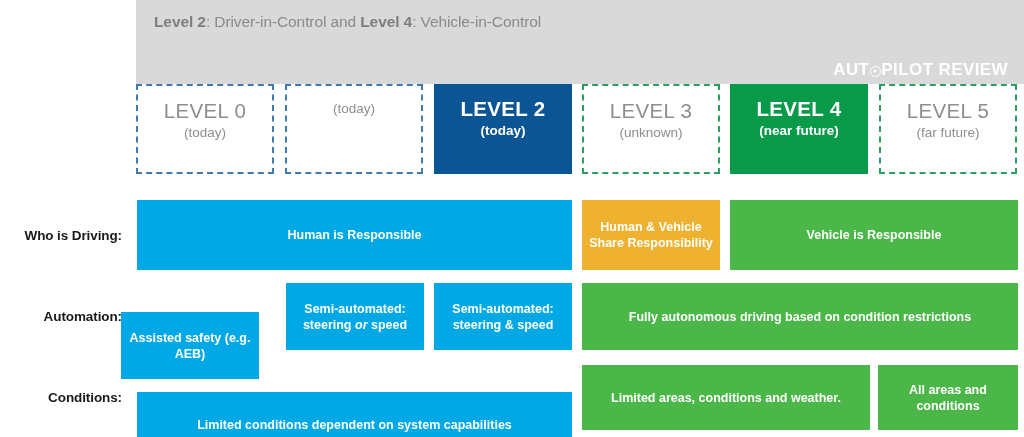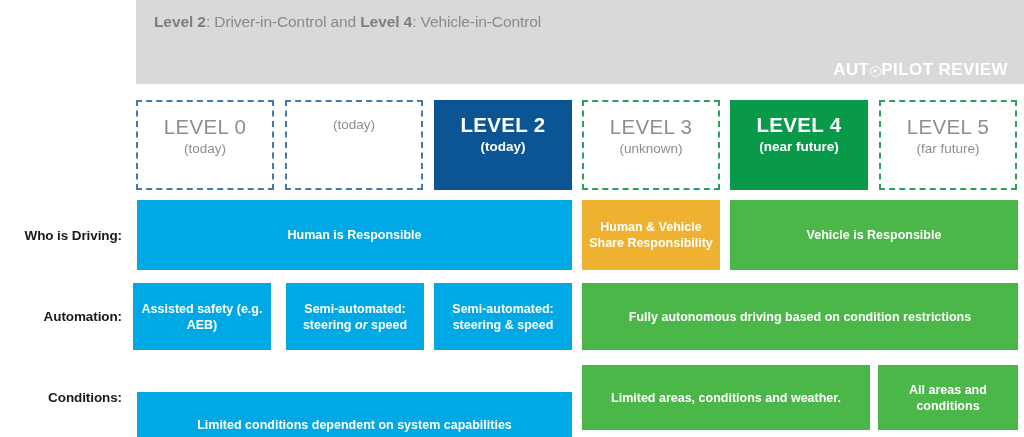--- a/index.html
+++ b/index.html
@@ -71,21 +71,21 @@
     width: 3px; height: 3px;
     background: #ffffff;
     border-radius: 50%;
     transform: translate(-50%, -50%);
   }
 
   
   #levels-row {
     position: absolute;
     left: 136px;
-    top: 100px;
+    top: 84px;
     width: 882px;
     height: 90px;
   }
   .level-box {
     position: absolute;
     top: 0;
     height: 90px;
     width: 138px;
     box-sizing: border-box;
     display: flex;
@@ -215,21 +215,21 @@
 
 <div class="data-row" id="row-driving">
   <div class="row-label">Who is Driving:</div>
   <div class="cell c-blue" style="left:137px; width:435px;">Human is Responsible</div>
   <div class="cell c-green" style="left:730px; width:288px;">Vehicle is Responsible</div>
   <div class="cell c-orange" style="left:582px; width:138px;">Human &amp; Vehicle Share Responsibility</div>
 </div>
 
 <div class="data-row" id="row-automation">
   <div class="row-label">Automation:</div>
-  <div class="cell c-blue" style="left:133px; width:138px;">Assisted safety (e.g. AEB)</div>
+  <div class="cell c-blue" style="left:121px; width:138px;margin-top:29px;">Assisted safety (e.g. AEB)</div>
   <div class="cell c-blue" style="left:286px; width:138px;">
     <span>
       <span>Semi-automated:</span><br>
       <span>steering</span>
       <span class="ital">or</span>
       <span>speed</span>
     </span>
   </div>
   <div class="cell c-blue" style="left:434px; width:138px;">Semi-automated: steering &amp; speed</div>
   <div class="cell c-green" style="left:582px; width:436px;">Fully autonomous driving based on condition restrictions</div>

